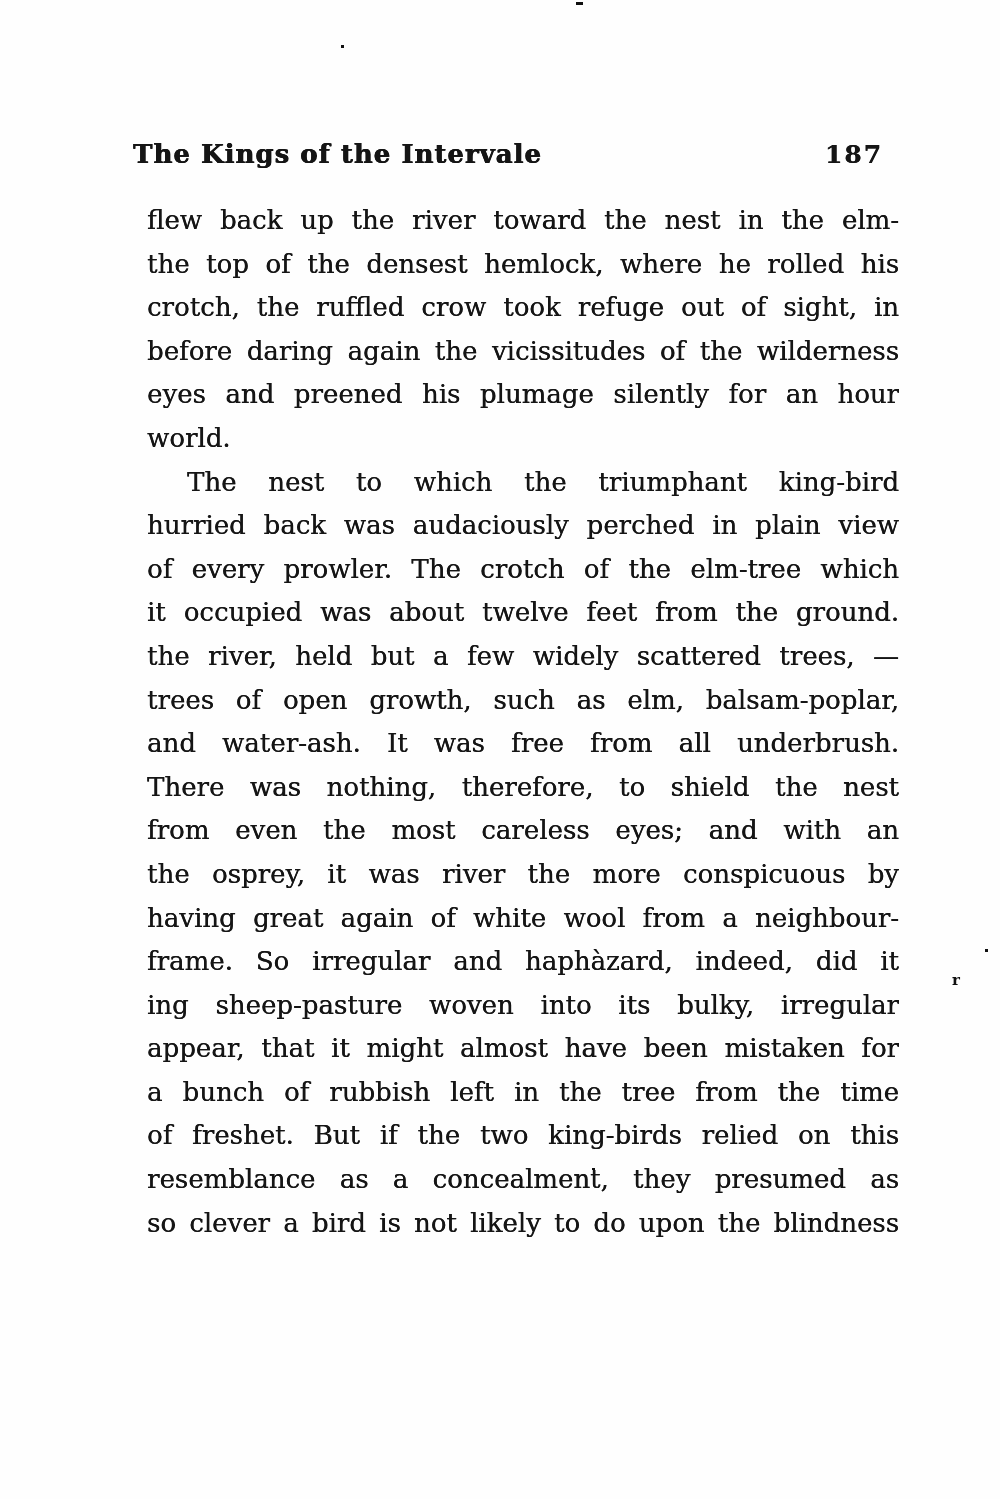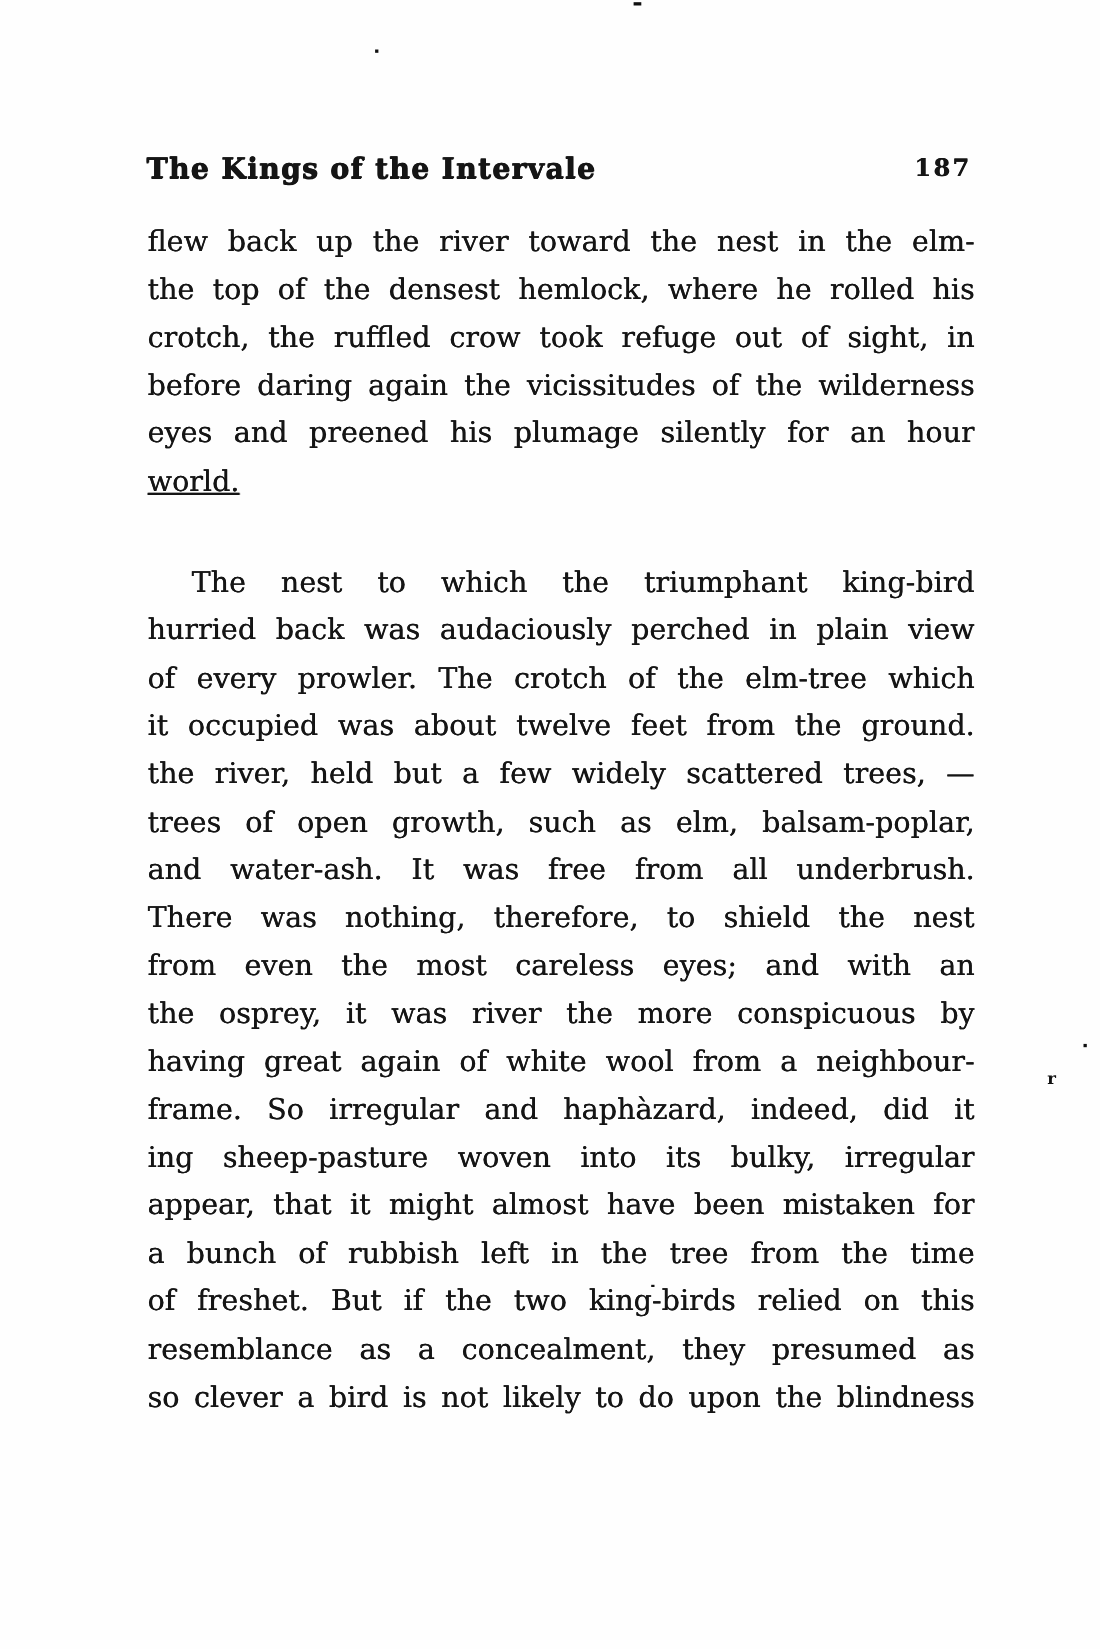--- a/index.html
+++ b/index.html
@@ -31,47 +31,45 @@
     letter-spacing: 1px;
     line-height: 44px;
     
     text-shadow: 0.6px 0 0 currentColor, 0 0.4px 0 currentColor;
     white-space: nowrap;
   }
   .page-number {
     position: absolute;
     right: 2px;
     top: 8px;
-    font-size: 22px;
+    font-size: 25px;
     font-weight: 700;
     letter-spacing: 2px;
     text-shadow: 0.4px 0 0 currentColor;
   }
   .text-block {
     position: absolute;
-    left: 134px;
+    left: 147px;
     top: 199px;
     width: 752px;
     font-size: 26px;
     line-height: 43.6px;
   }
   .line {
     height: 43.6px;
     text-align: justify;
     text-align-last: justify;
     overflow: hidden;
     text-shadow: 0.3px 0 0 currentColor;
   }
   .line.para-end {
     text-align-last: left;
-    text-decoration: underline;
   }
   .line.indent {
     padding-left: 40px;
-    margin-top: 48px;
   }
   .speck {
     position: absolute;
     background: #101010;
   }
   .speck-r {
     position: absolute;
     font-size: 15px;
     font-weight: 700;
     color: #101010;

